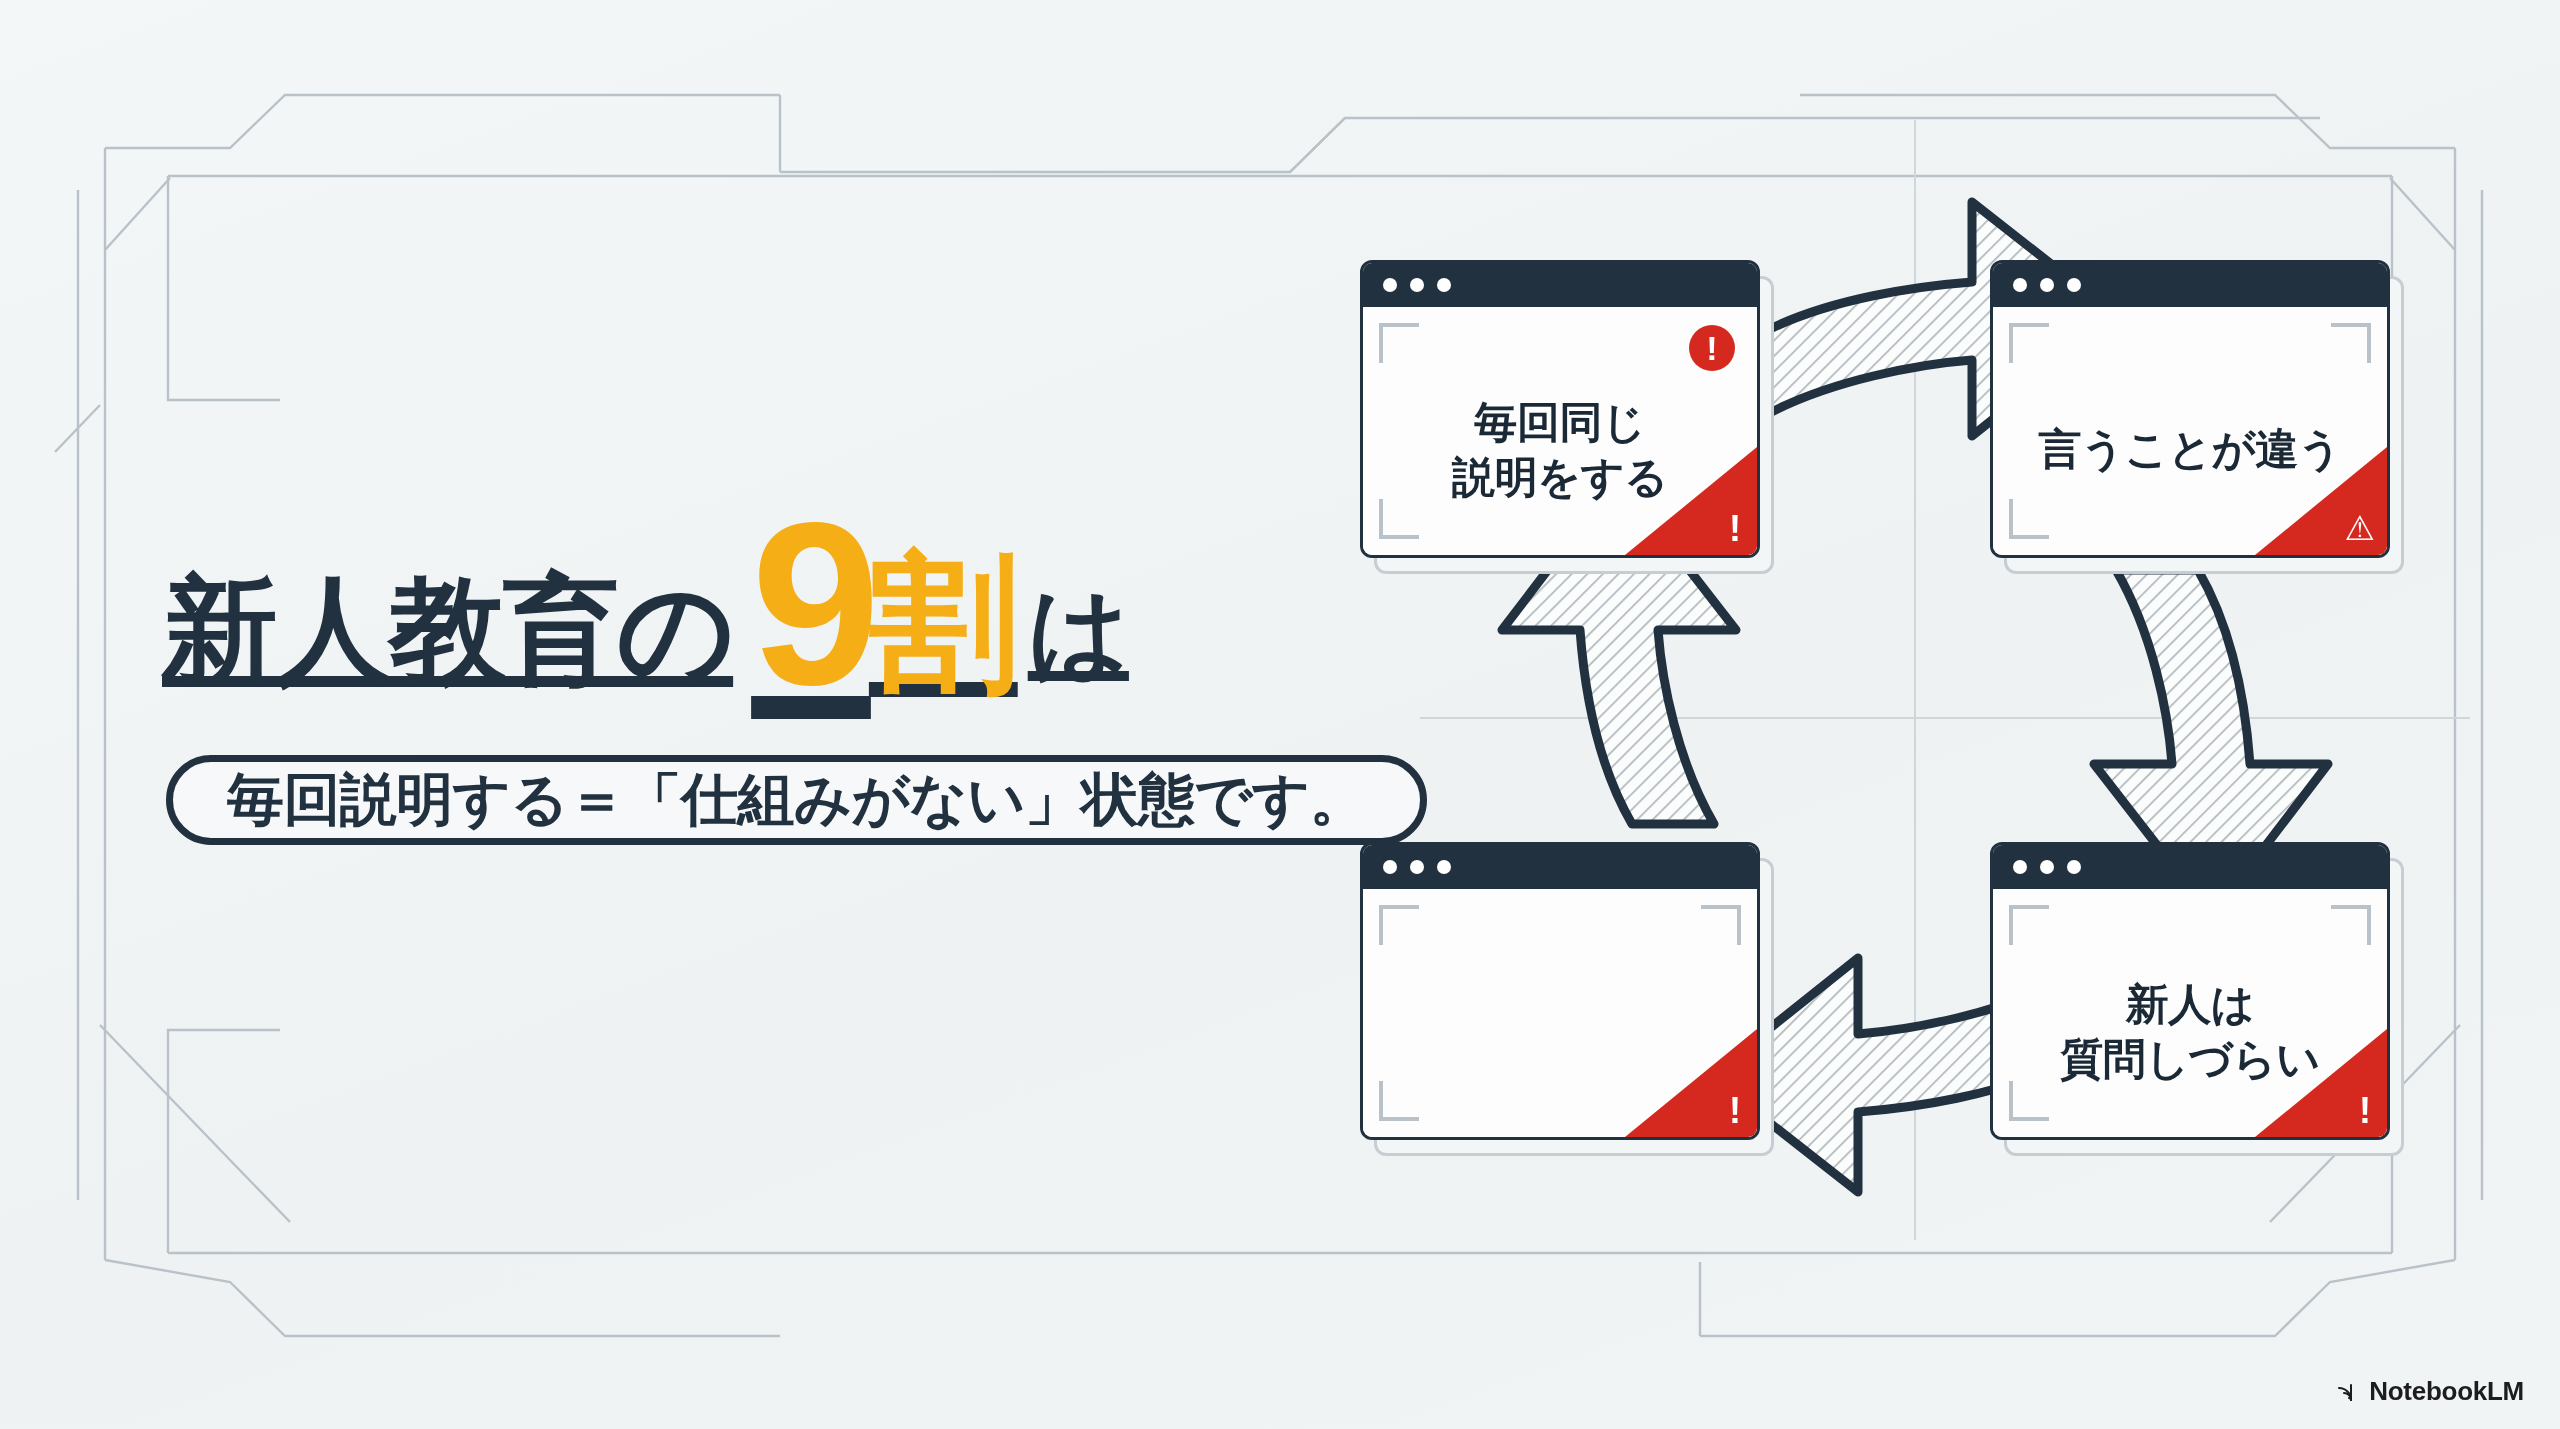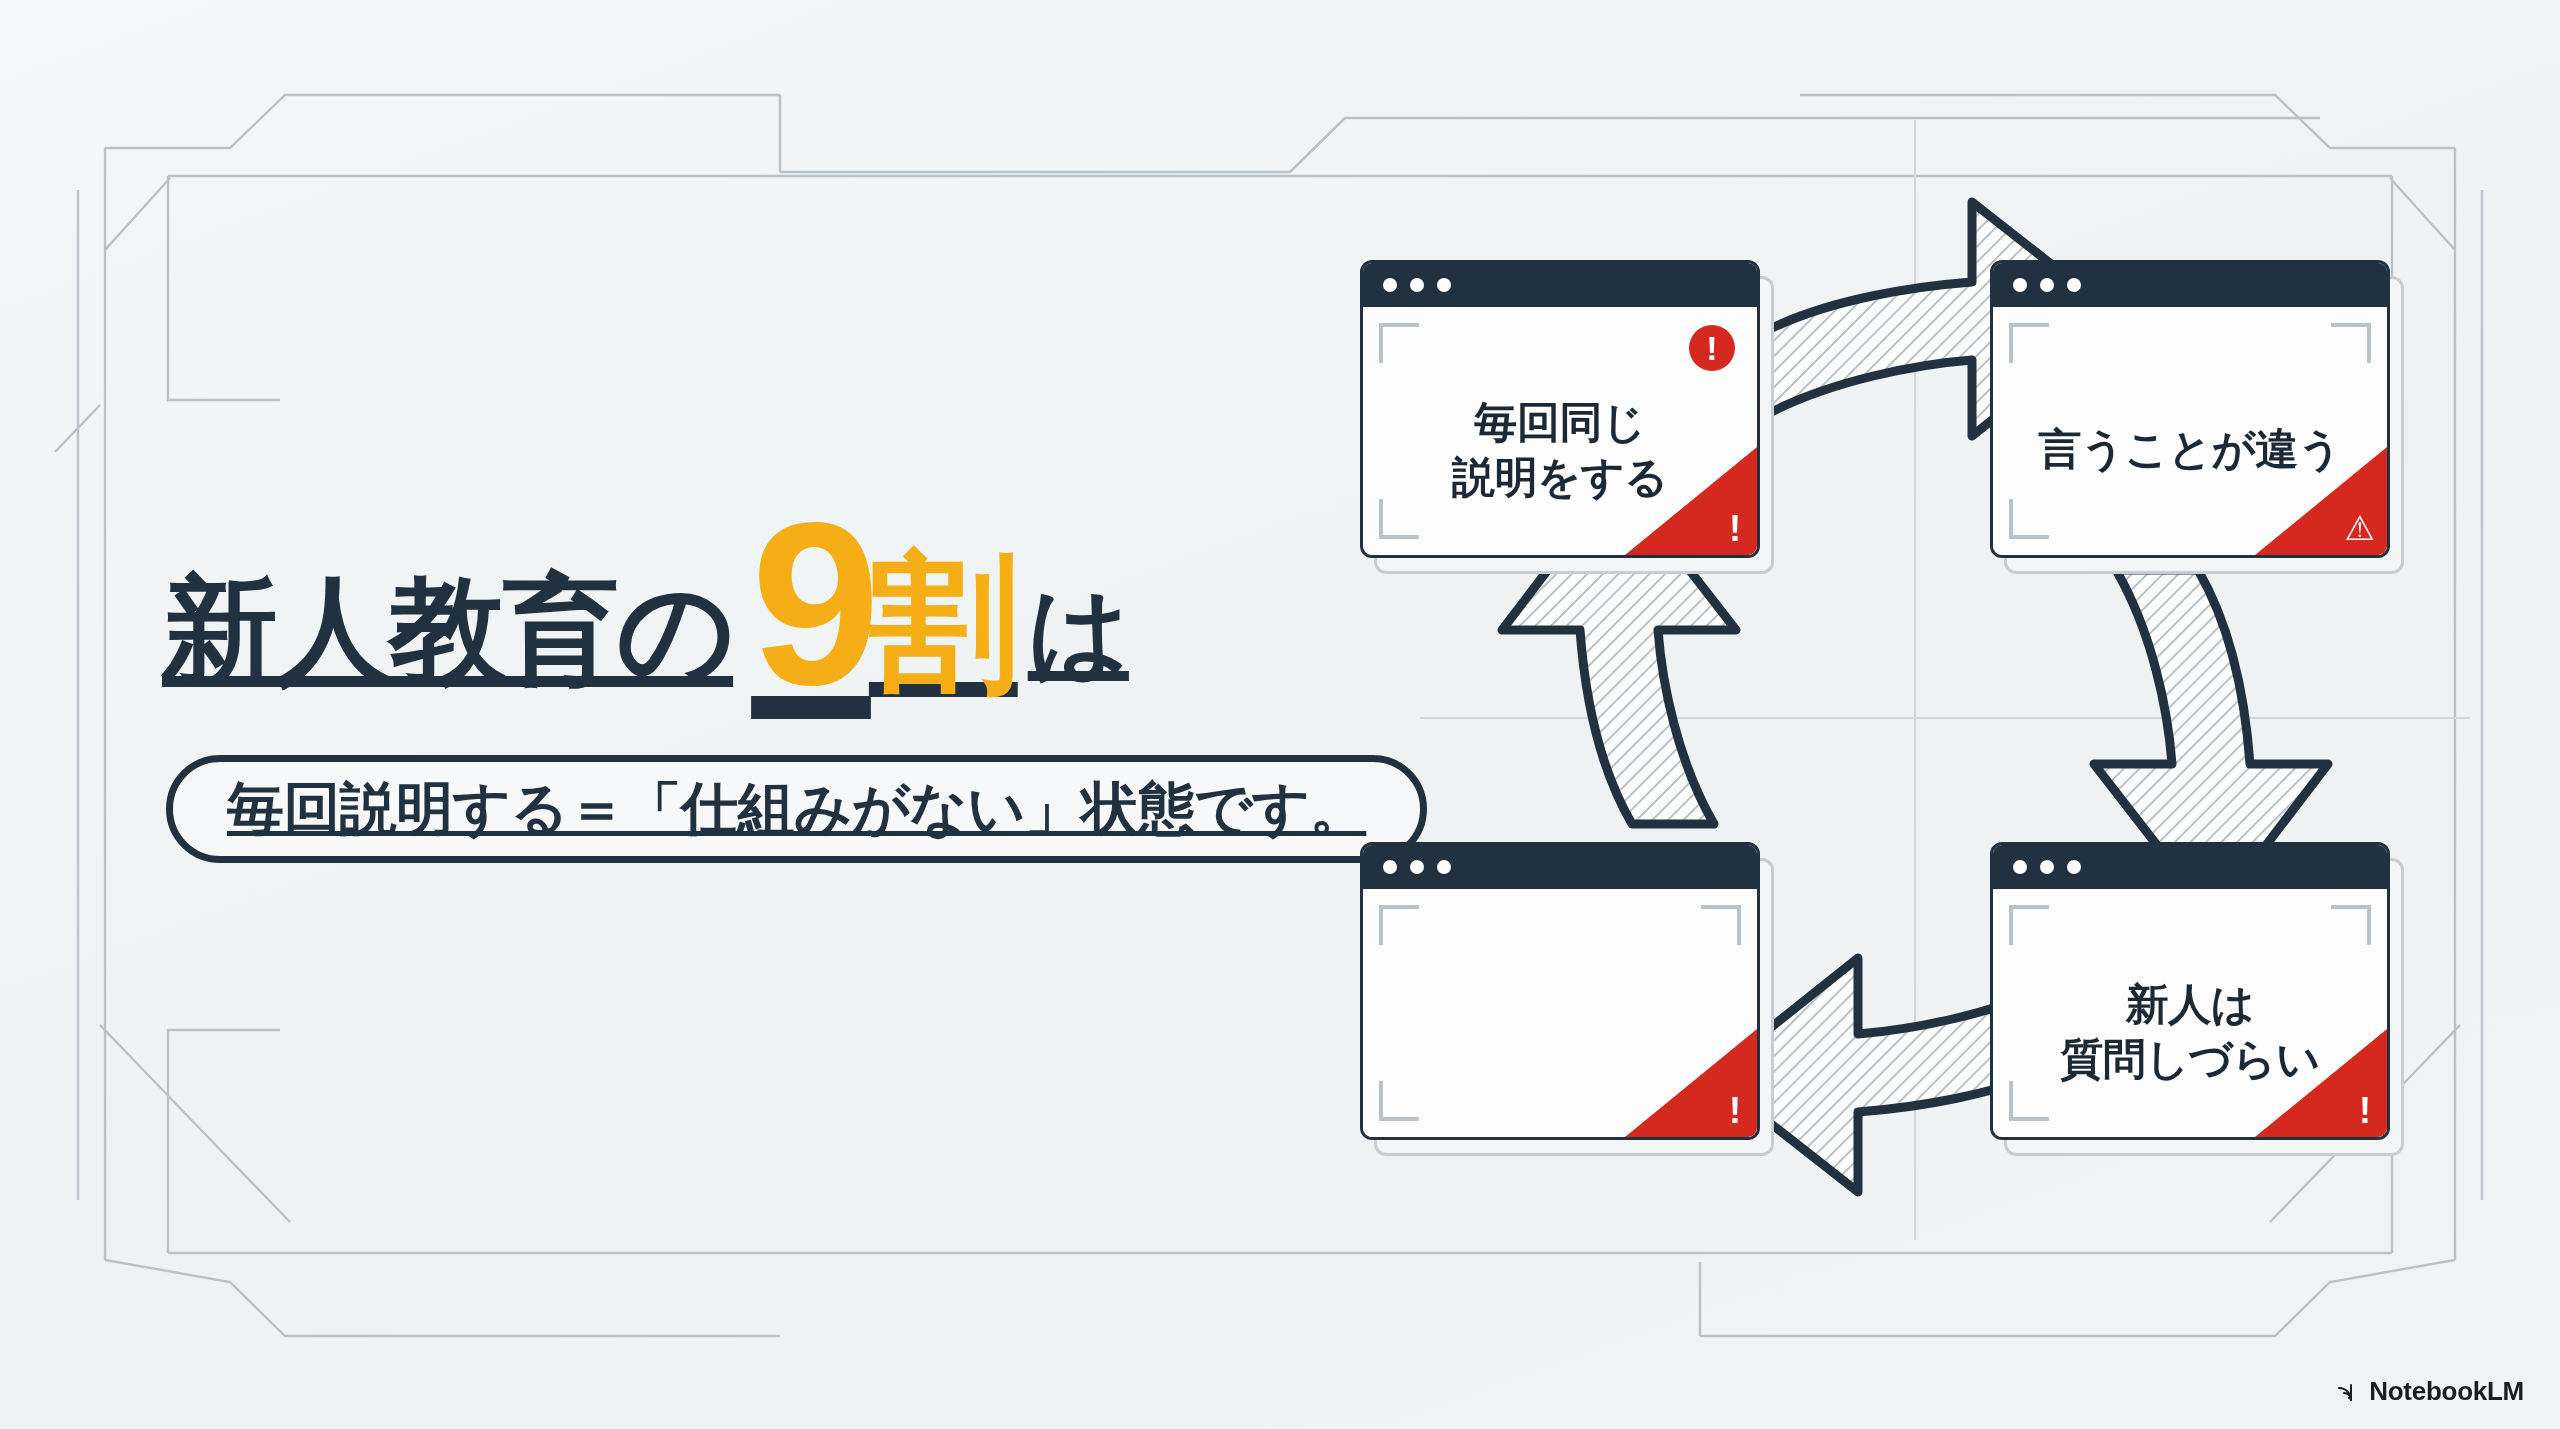--- a/index.html
+++ b/index.html
@@ -87,31 +87,30 @@
   }
   .line2 .q { color: #22313f; }
 
   
   .pill {
     margin-top: 62px;
     margin-left: 26px;
     display: inline-flex;
     align-items: center;
     justify-content: center;
-    height: 108px;
+    height: 90px;
     padding: 0 54px;
     border: 7px solid #22313f;
     border-radius: 999px;
     background: #f6f8f9;
     color: #22313f;
     font-size: 57px;
     font-weight: 900;
     letter-spacing: -0.01em;
     white-space: nowrap;
-    text-decoration: underline;
   }
 
   
   .diagram {
     position: absolute;
     left: 1360px;
     top: 240px;
     width: 1110px;
     height: 960px;
   }

